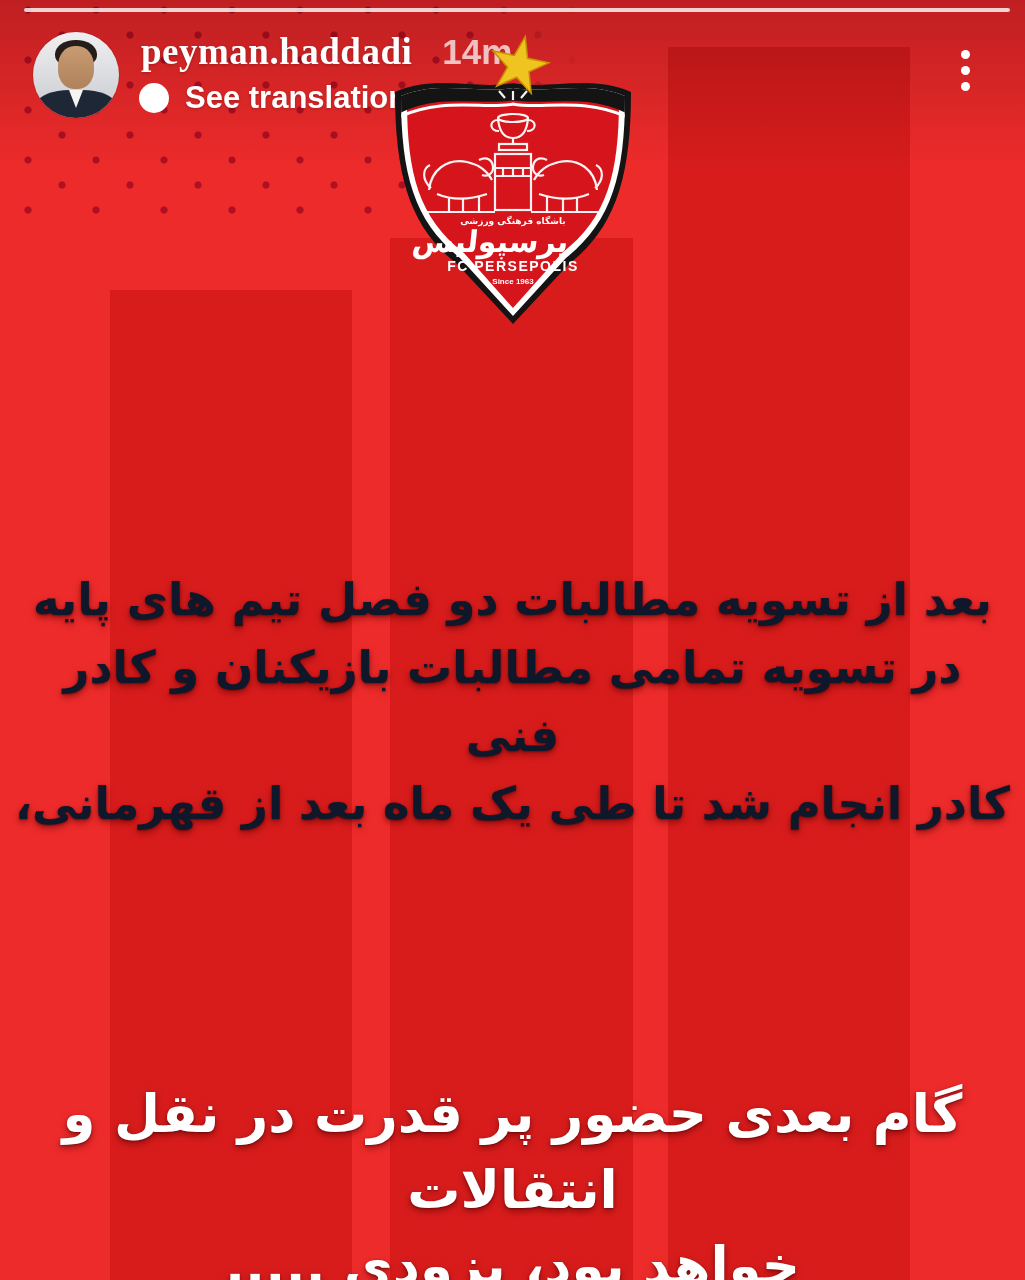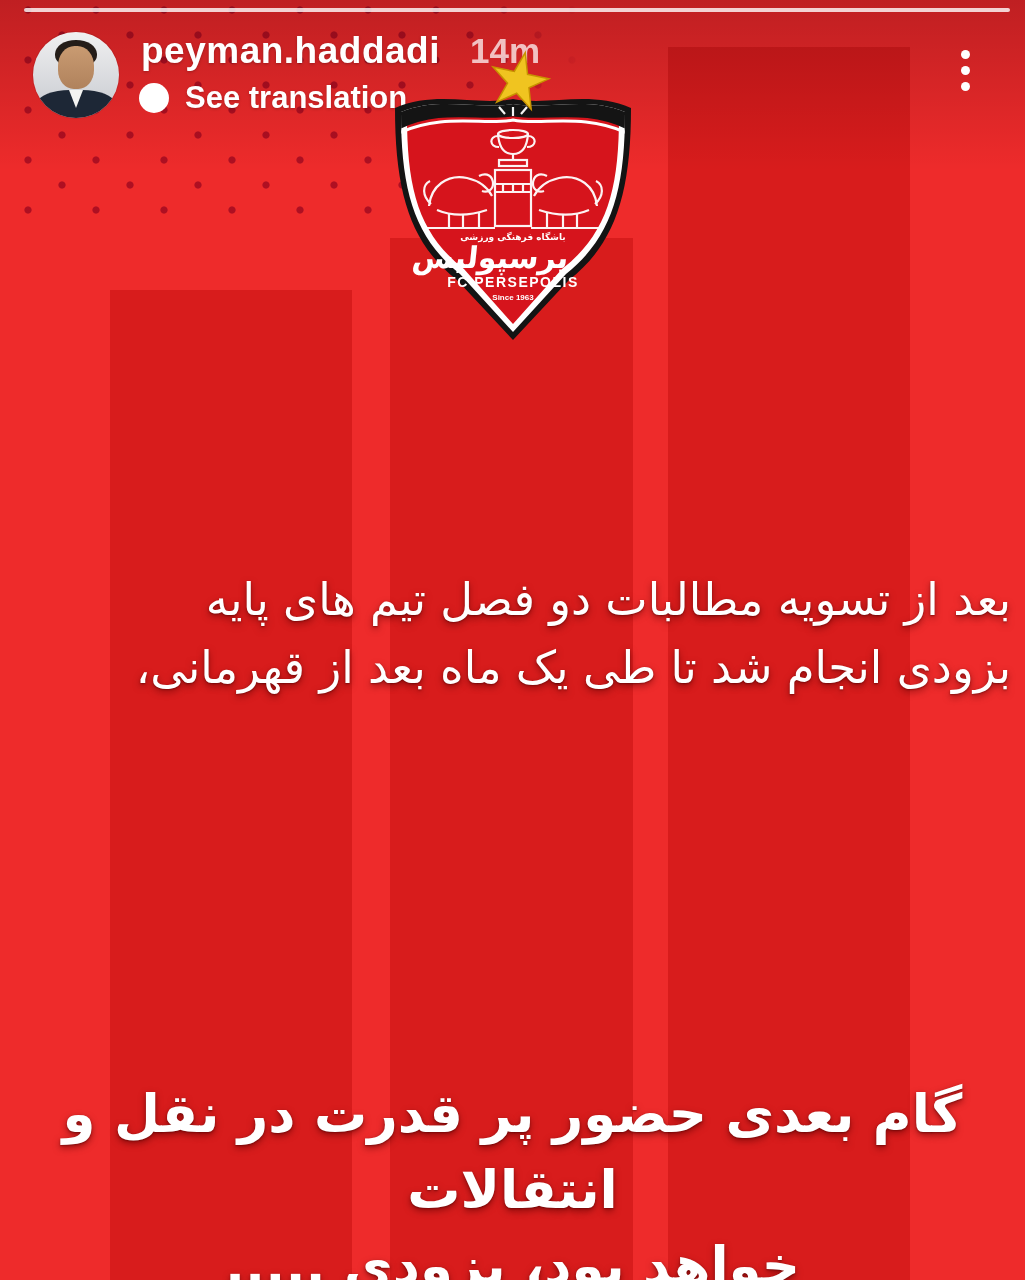--- a/index.html
+++ b/index.html
@@ -36,36 +36,36 @@
   .avatar{
     position:absolute;left:33px;top:32px;width:86px;height:86px;border-radius:50%;
     overflow:hidden;background:linear-gradient(180deg,#f0f0f1,#c6c9cf);
     box-shadow:0 0 0 1px rgba(0,0,0,.08);
   }
   .av-hair{position:absolute;left:22px;top:8px;width:42px;height:28px;border-radius:50% 50% 46% 46%;background:#241d19;}
   .av-face{position:absolute;left:25px;top:14px;width:36px;height:43px;border-radius:46% 46% 44% 44%;background:linear-gradient(#c99b72,#b0825c);}
   .av-suit{position:absolute;left:5px;top:58px;width:76px;height:30px;border-radius:42% 42% 0 0;background:#1d2736;}
   .av-shirt{position:absolute;left:36px;top:58px;width:14px;height:18px;background:#f4f4f2;clip-path:polygon(0 0,100% 0,50% 100%);}
   .header-texts{position:absolute;left:141px;top:30px;display:flex;align-items:baseline;}
-  .username{font-size:37px;font-weight:bold;color:#fff;font-family:Liberation Sans, sans-serif;letter-spacing:.5px;text-shadow:0 1px 3px rgba(0,0,0,.25);}
+  .username{font-size:37px;font-weight:bold;color:#fff;font-family:Liberation Serif, serif;letter-spacing:.5px;text-shadow:0 1px 3px rgba(0,0,0,.25);}
   .timestamp{font-size:35px;color:rgba(255,255,255,.72);margin-left:30px;font-family:"Liberation Sans","DejaVu Sans",sans-serif;font-weight:bold;}
   .translate-row{position:absolute;left:139px;top:80px;display:flex;align-items:center;}
   .bubble{width:30px;height:30px;border-radius:50%;background:#fff;position:relative;flex:0 0 auto;}
   .bubble:after{content:"";position:absolute;left:1px;bottom:-5px;width:0;height:0;
     border:9px solid transparent;border-top-color:#fff;transform:rotate(28deg);}
   .translate-label{margin-left:16px;font-size:31px;font-weight:bold;color:#fff;
     font-family:"Liberation Sans","DejaVu Sans",sans-serif;text-shadow:0 1px 3px rgba(0,0,0,.25);}
   .menu{position:absolute;left:959px;top:50px;width:12px;cursor:pointer;}
   .menu .dot{width:9px;height:9px;border-radius:50%;background:#fff;margin:0 auto 7px;}
   
-  .logo{position:absolute;left:391px;top:44px;width:244px;height:300px;}
+  .logo{position:absolute;left:391px;top:28px;width:244px;height:300px;}
   
   .story-text{
     position:absolute;left:14px;right:14px;top:566px;
-    direction:rtl;color:#ffffff;font-weight:normal;
+    direction:rtl;text-align:center;color:#0f172a;font-weight:bold;
     font-size:45px;line-height:68px;
     text-shadow:0 3px 7px rgba(95,0,0,.6), 0 1px 2px rgba(60,0,0,.5);
   }
   .footer-text{
     position:absolute;left:14px;right:14px;top:1076px;
     direction:rtl;text-align:center;color:#fff;font-weight:bold;
     font-size:53px;line-height:76px;
     text-shadow:0 3px 7px rgba(95,0,0,.6), 0 1px 2px rgba(60,0,0,.5);
   }
 </style>
@@ -159,19 +159,20 @@
   <text x="122" y="224" text-anchor="middle" font-size="30" font-weight="bold" fill="#ffffff" direction="rtl" transform="skewX(-6)">پرسپولیس</text>
   <text x="122" y="243" text-anchor="middle" font-size="14" font-weight="bold" letter-spacing="1.5" fill="#ffffff" font-family="Liberation Sans, DejaVu Sans, sans-serif">FC PERSEPOLIS</text>
   <text x="122" y="256" text-anchor="middle" font-size="8" font-weight="bold" fill="#ffffff" font-family="Liberation Sans, DejaVu Sans, sans-serif">Since 1963</text>
 
   <path transform="translate(128,38) rotate(12)" d="M0,-30 L6.76,-9.3 L28.53,-9.27 L10.94,3.55 L17.63,24.27 L0,11.5 L-17.63,24.27 L-10.94,3.55 L-28.53,-9.27 L-6.76,-9.3 Z" fill="#f0c420" stroke="#c79200" stroke-width="1.5"></path>
 </svg>
 </div>
 
 <div class="story-text">
   <div>بعد از تسویه مطالبات دو فصل تیم های پایه</div>
-  <div>بزودی انجام شد تا طی یک ماه بعد از قهرمانی،</div>
+  <div>در تسویه تمامی مطالبات بازیکنان و کادر فنی</div>
+  <div>کادر انجام شد تا طی یک ماه بعد از قهرمانی،</div>
 </div>
 
 <div class="footer-text">
   <div>گام بعدی حضور پر قدرت در نقل و انتقالات</div>
   <div>خواهد بود، بزودی .....</div>
 </div>
 
 </body></html>

